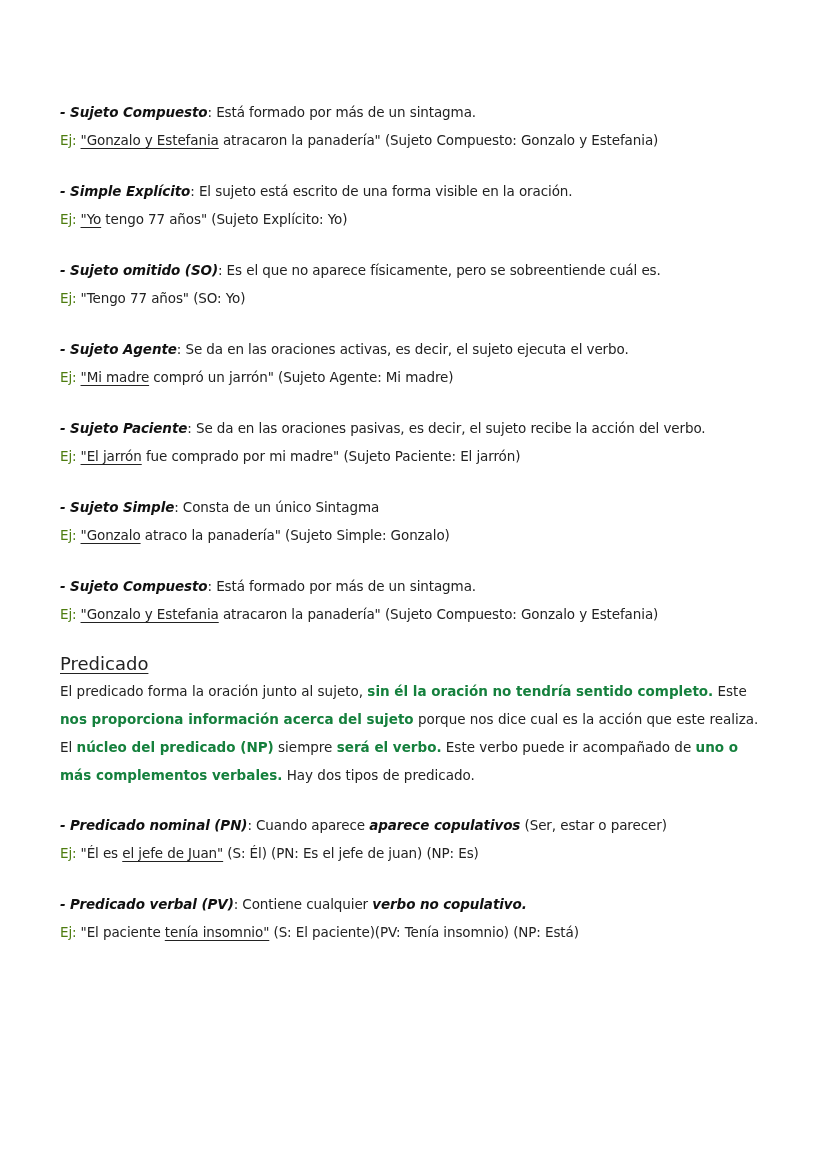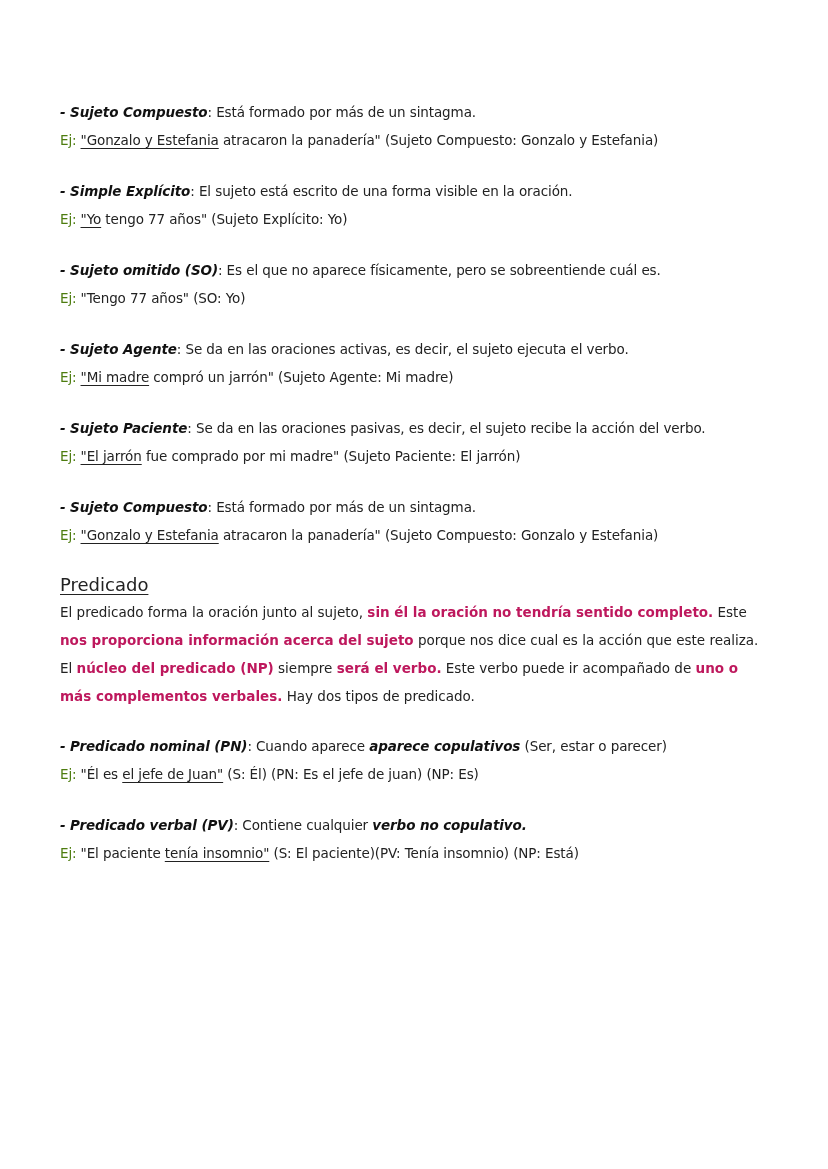--- a/index.html
+++ b/index.html
@@ -8,21 +8,21 @@
     font-family: "DejaVu Sans", sans-serif; color: #222;
   }
   .page { position: absolute; left: 60px; top: 98px; width: 710px; }
   .line { font-size: 13.5px; line-height: 28px; white-space: nowrap; letter-spacing: -0.1px; }
   .term { font-weight: bold; color: #111; font-style: italic; }
   .ej { color: #4d7c0f; font-weight: normal; margin-right: 4px; }
   .u { text-decoration: underline; text-underline-offset: 3px; }
   .block { margin-bottom: 23px; }
   .heading { font-size: 18px; text-decoration: underline; text-underline-offset: 3px; line-height: 26px; margin-top: 10px; }
   .para { font-size: 13.5px; line-height: 28px; width: 700px; }
-  .para b { color: #be185d; }
+  .para b { color: #15803d; }
   .spacer { height: 22px; }
 </style>
 </head>
 <body>
 
 <div class="page">
 
   <div class="block">
     <div class="line"><span class="term">- Sujeto Compuesto</span><span>: Está formado por más de un sintagma.</span></div>
     <div class="line"><span class="ej">Ej:</span><span class="u">"Gonzalo y Estefania</span><span> atracaron la panadería" (Sujeto Compuesto: Gonzalo y Estefania)</span></div>
@@ -41,20 +41,24 @@
   <div class="block">
     <div class="line"><span class="term">- Sujeto Agente</span><span>: Se da en las oraciones activas, es decir, el sujeto ejecuta el verbo.</span></div>
     <div class="line"><span class="ej">Ej:</span><span class="u">"Mi madre</span><span> compró un jarrón" (Sujeto Agente: Mi madre)</span></div>
   </div>
 
   <div class="block">
     <div class="line"><span class="term">- Sujeto Paciente</span><span>: Se da en las oraciones pasivas, es decir, el sujeto recibe la acción del verbo.</span></div>
     <div class="line"><span class="ej">Ej:</span><span class="u">"El jarrón</span><span> fue comprado por mi madre" (Sujeto Paciente: El jarrón)</span></div>
   </div>
 
+  <div class="block">
+    <div class="line"><span class="term">- Sujeto Simple</span><span>: Consta de un único Sintagma</span></div>
+    <div class="line"><span class="ej">Ej:</span><span class="u">"Gonzalo</span><span> atraco la panadería" (Sujeto Simple: Gonzalo)</span></div>
+  </div>
 
   <div class="block">
     <div class="line"><span class="term">- Sujeto Compuesto</span><span>: Está formado por más de un sintagma.</span></div>
     <div class="line"><span class="ej">Ej:</span><span class="u">"Gonzalo y Estefania</span><span> atracaron la panadería" (Sujeto Compuesto: Gonzalo y Estefania)</span></div>
   </div>
 
   <div>
     <div class="heading">Predicado</div>
     <div class="para"><span>El predicado forma la oración junto al sujeto, </span><b>sin él la oración no tendría sentido completo.</b><span> Este </span><b>nos proporciona información acerca del sujeto</b><span> porque nos dice cual es la acción que este realiza. El </span><b>núcleo del predicado (NP)</b><span> siempre </span><b>será el verbo.</b><span> Este verbo puede ir acompañado de </span><b>uno o más complementos verbales.</b><span> Hay dos tipos de predicado.</span></div>
 

